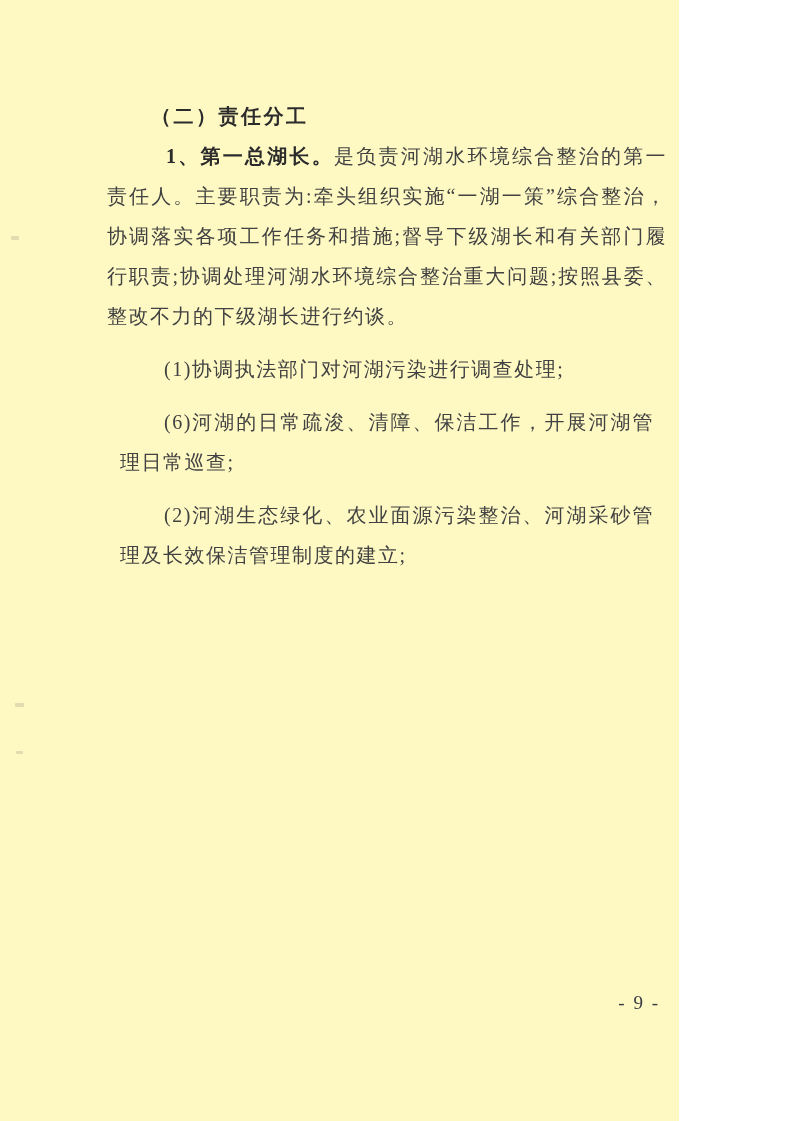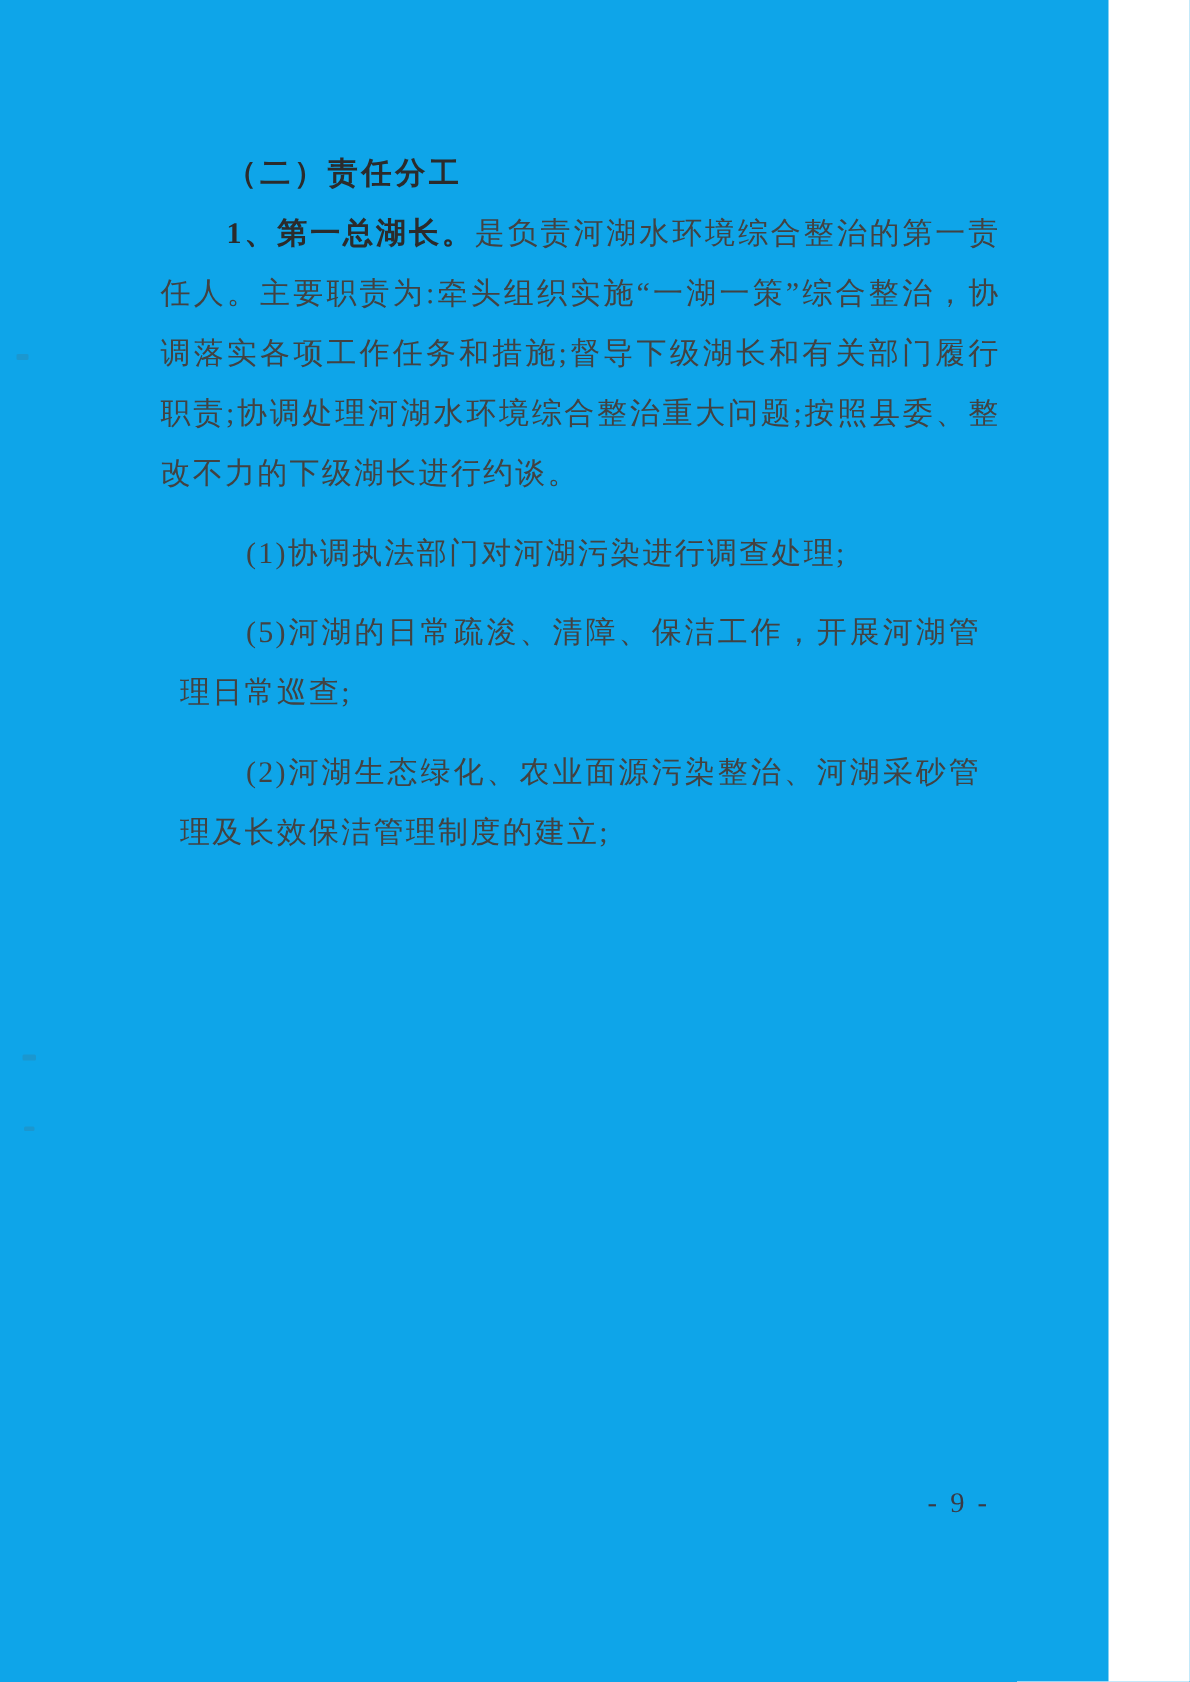--- a/index.html
+++ b/index.html
@@ -2,23 +2,23 @@
 <html><head>
 <meta charset="utf-8">
 <style>
   html, body {
     margin: 0;
     padding: 0;
     background: #ffffff;
   }
   .page {
     position: relative;
-    width: 739px;
+    width: 679px;
     height: 1121px;
-    background: #0ea5e9;
+    background: #fef9c3;
     overflow: hidden;
     font-family: "Liberation Serif", "DejaVu Serif", serif;
     color: #3f3f3f;
   }
   .content {
     position: absolute;
     top: 96px;
     left: 107px;
     width: 560px;
     font-size: 20px;
@@ -34,20 +34,21 @@
     color: #2b2b2b;
     letter-spacing: 2.5px;
   }
   p.para {
     margin: 0;
     text-indent: 44px;
   }
   .lead {
     font-weight: bold;
     color: #2b2b2b;
+    margin-left: 15px;
   }
   p.list-item {
     margin: 13px;
     text-indent: 44px;
   }
   .page-number {
     position: absolute;
     top: 992px;
     left: 0;
     width: 660px;
@@ -83,21 +84,21 @@
   <div class="content">
 
     <div class="section-heading">（二）责任分工</div>
 
     <p class="para"><span class="lead">1、第一总湖长。</span><span>是负责河湖水环境综合整治的第一责任人。主要职责为:牵头组织实施“一湖一策”综合整治，协调落实各项工作任务和措施;督导下级湖长和有关部门履行职责;协调处理河湖水环境综合整治重大问题;按照县委、整改不力的下级湖长进行约谈。</span></p>
 
 
 
     <p class="list-item">(1)协调执法部门对河湖污染进行调查处理;</p>
 
-    <p class="list-item">(5)河湖的日常疏浚、清障、保洁工作，开展河湖管理日常巡查;</p>
+    <p class="list-item">(6)河湖的日常疏浚、清障、保洁工作，开展河湖管理日常巡查;</p>
 
 
     <p class="list-item">(2)河湖生态绿化、农业面源污染整治、河湖采砂管理及长效保洁管理制度的建立;</p>
 
 
   </div>
 
   <div class="page-number">- 9 -</div>
 
   <div class="scan-edge-line"></div>

